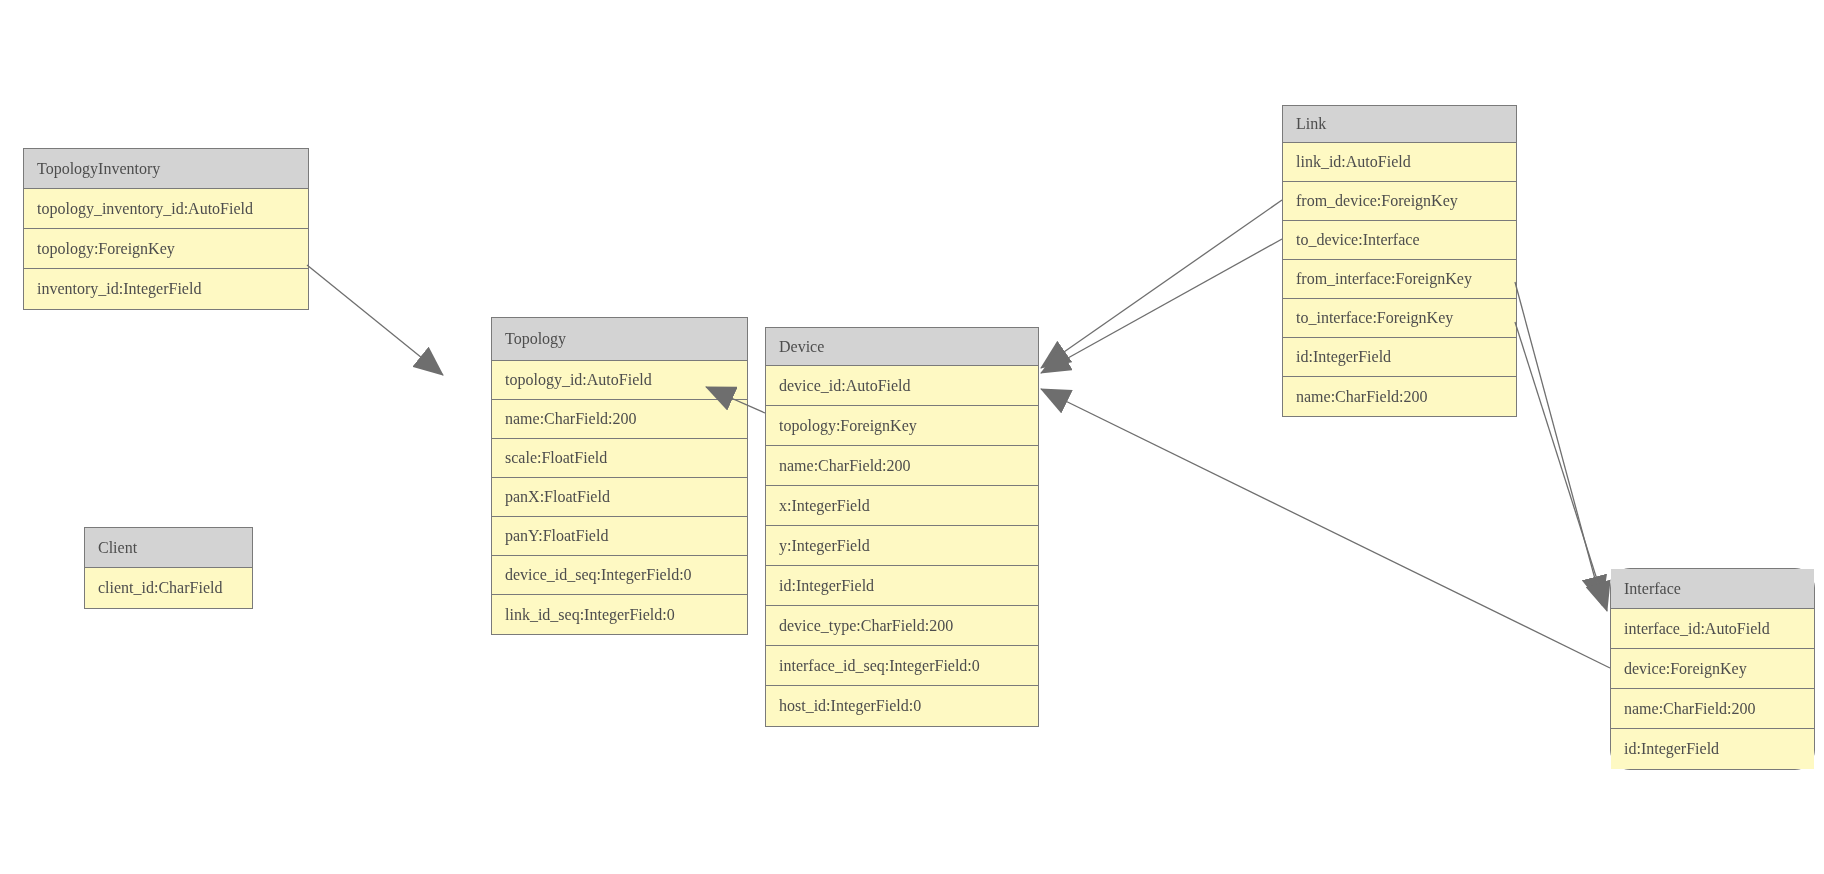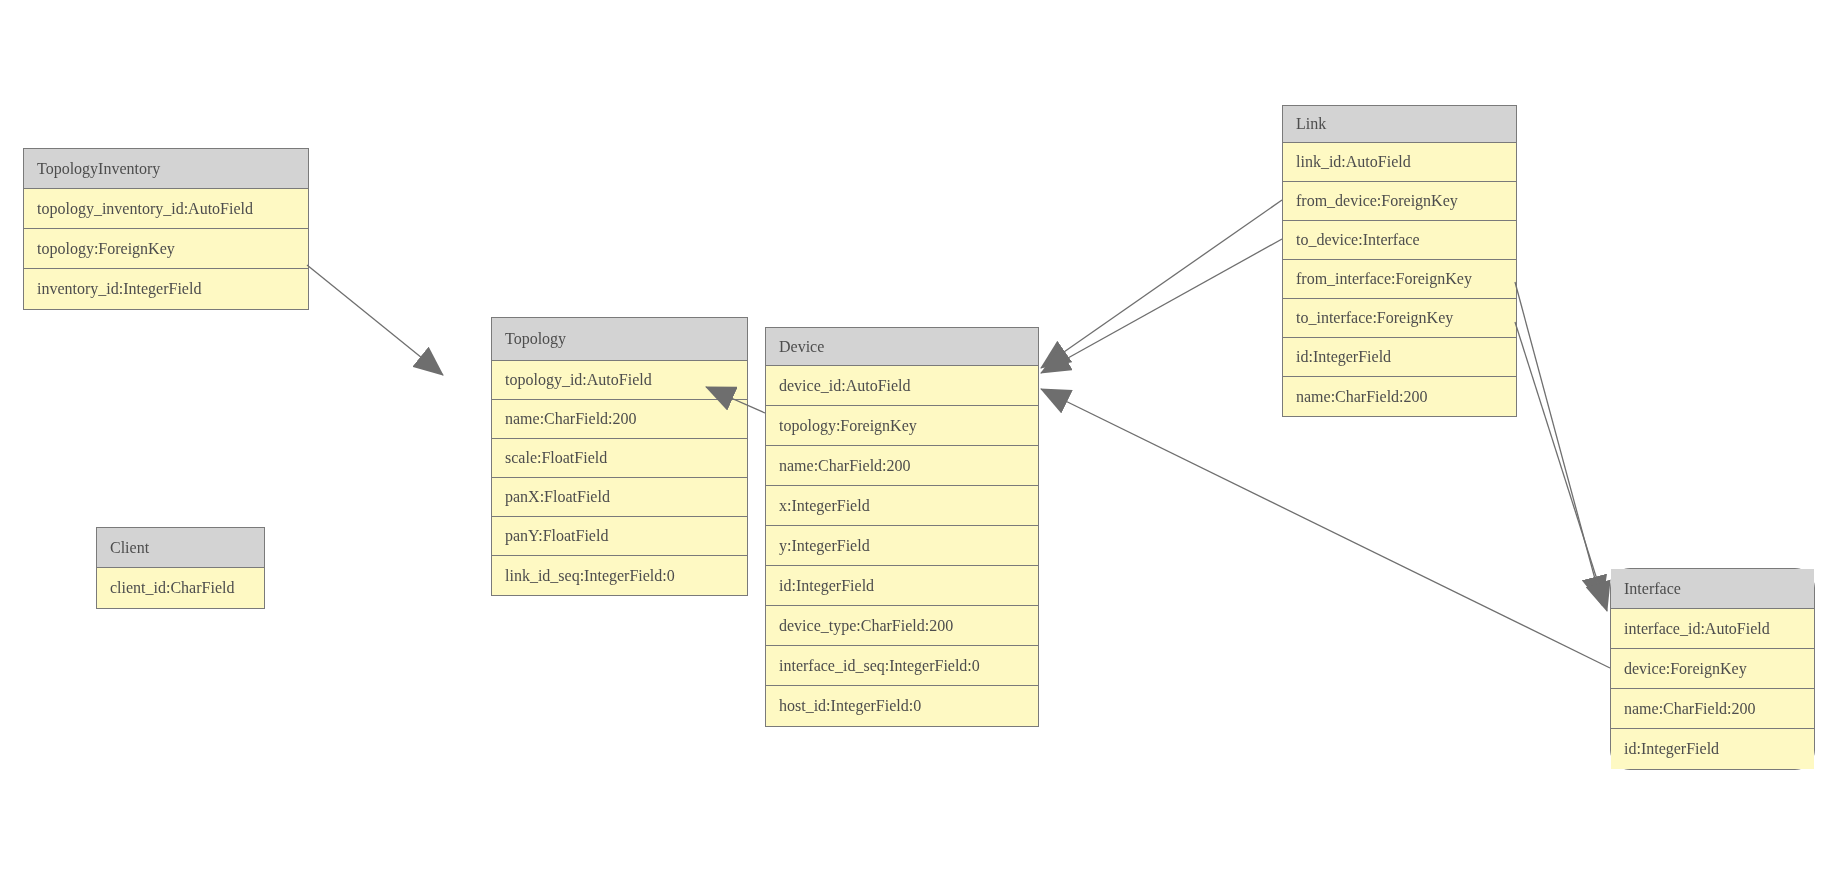--- a/index.html
+++ b/index.html
@@ -68,23 +68,24 @@
       <div class="entity-row" style="height: 40px;">topology:ForeignKey</div>
       <div class="entity-row" style="height: 40px;">inventory_id:IntegerField</div>
     </div>
     <div class="entity" style="left: 447px; top: 317px; width: 255px; margin-left: 44px;">
       <div class="entity-header" style="height: 43px;">Topology</div>
       <div class="entity-row" style="height: 39px;">topology_id:AutoField</div>
       <div class="entity-row" style="height: 39px;">name:CharField:200</div>
       <div class="entity-row" style="height: 39px;">scale:FloatField</div>
       <div class="entity-row" style="height: 39px;">panX:FloatField</div>
       <div class="entity-row" style="height: 39px;">panY:FloatField</div>
+      <div class="entity-row" style="height: 39px;">device_id_seq:IntegerField:0</div>
       <div class="entity-row" style="height: 39px;">link_id_seq:IntegerField:0</div>
     </div>
-    <div class="entity" style="left: 96px; top: 527px; width: 167px;">
+    <div class="entity" style="left: 84px; top: 527px; width: 167px;">
       <div class="entity-header" style="height: 40px;">Client</div>
       <div class="entity-row" style="height: 40px;">client_id:CharField</div>
     </div>
     <div class="entity" style="left: 765px; top: 315px; width: 272px; margin-top: 12px;">
       <div class="entity-header" style="height: 38px;">Device</div>
       <div class="entity-row" style="height: 40px;">device_id:AutoField</div>
       <div class="entity-row" style="height: 40px;">topology:ForeignKey</div>
       <div class="entity-row" style="height: 40px;">name:CharField:200</div>
       <div class="entity-row" style="height: 40px;">x:IntegerField</div>
       <div class="entity-row" style="height: 40px;">y:IntegerField</div>

